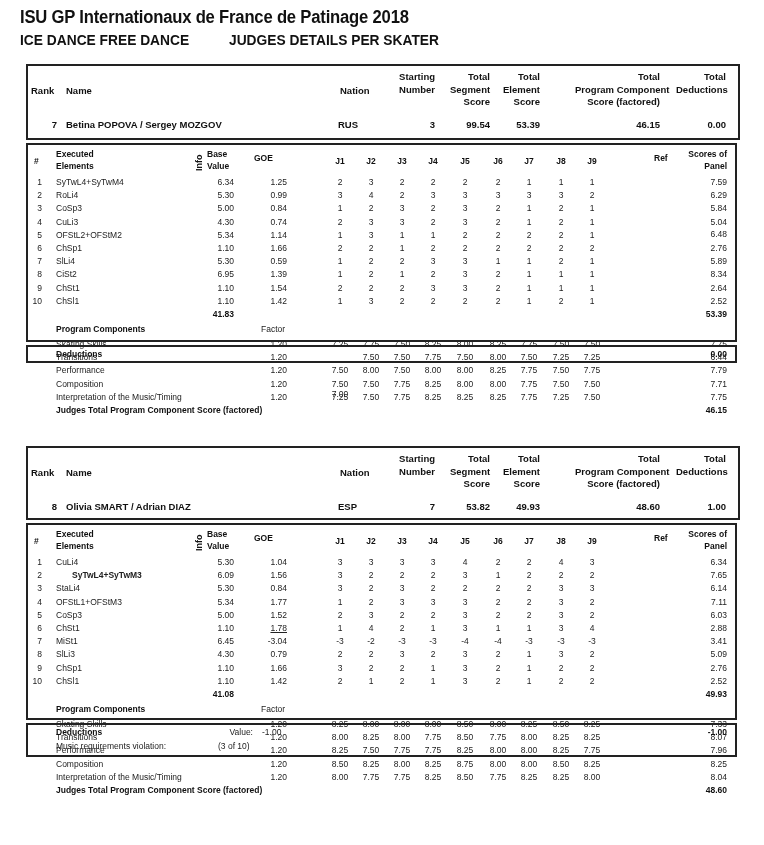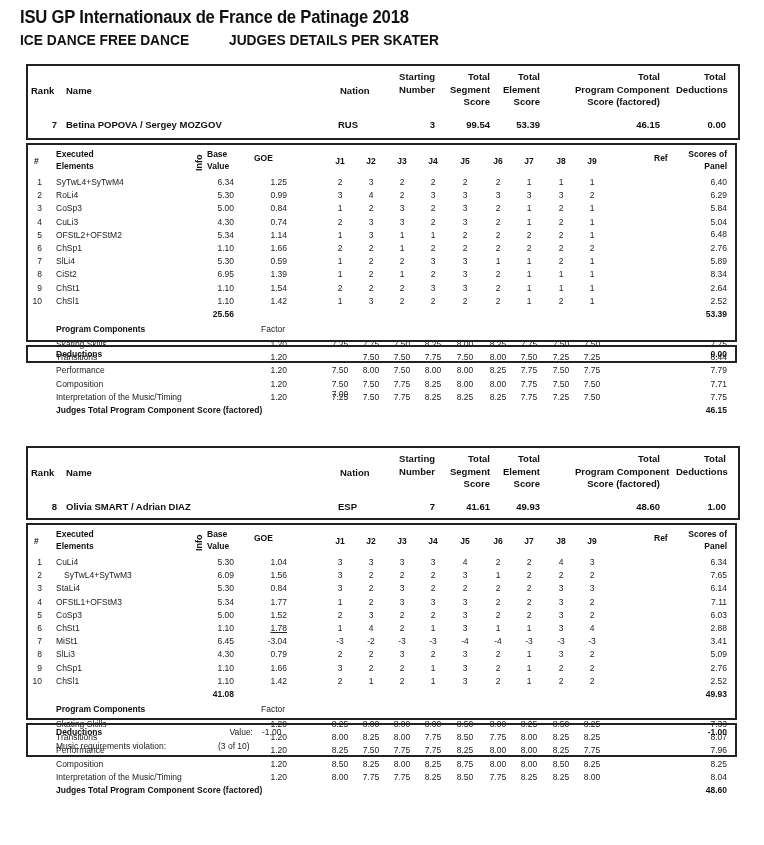--- a/index.html
+++ b/index.html
@@ -80,21 +80,21 @@
       <div class="abs t r" style="left:250px;top:177px;width:37px;">1.25</div>
       <div class="abs t c" style="left:328px;top:177px;width:24px;">2</div>
       <div class="abs t c" style="left:359px;top:177px;width:24px;">3</div>
       <div class="abs t c" style="left:390px;top:177px;width:24px;">2</div>
       <div class="abs t c" style="left:421px;top:177px;width:24px;">2</div>
       <div class="abs t c" style="left:453px;top:177px;width:24px;">2</div>
       <div class="abs t c" style="left:486px;top:177px;width:24px;">2</div>
       <div class="abs t c" style="left:517px;top:177px;width:24px;">1</div>
       <div class="abs t c" style="left:549px;top:177px;width:24px;">1</div>
       <div class="abs t c" style="left:580px;top:177px;width:24px;">1</div>
-      <div class="abs t r" style="left:670px;top:177px;width:57px;">6.40</div>
+      <div class="abs t r" style="left:670px;top:177px;width:57px;">7.59</div>
       <div class="abs t r" style="left:28px;top:190.2px;width:14px;">2</div>
       <div class="abs t" style="left:56px;top:190.2px;">RoLi4</div>
       <div class="abs t r" style="left:200px;top:190.2px;width:34px;">5.30</div>
       <div class="abs t r" style="left:250px;top:190.2px;width:37px;">0.99</div>
       <div class="abs t c" style="left:328px;top:190.2px;width:24px;">3</div>
       <div class="abs t c" style="left:359px;top:190.2px;width:24px;">4</div>
       <div class="abs t c" style="left:390px;top:190.2px;width:24px;">2</div>
       <div class="abs t c" style="left:421px;top:190.2px;width:24px;">3</div>
       <div class="abs t c" style="left:453px;top:190.2px;width:24px;">3</div>
       <div class="abs t c" style="left:486px;top:190.2px;width:24px;">3</div>
@@ -207,21 +207,21 @@
       <div class="abs t c" style="left:328px;top:295.8px;width:24px;">1</div>
       <div class="abs t c" style="left:359px;top:295.8px;width:24px;">3</div>
       <div class="abs t c" style="left:390px;top:295.8px;width:24px;">2</div>
       <div class="abs t c" style="left:421px;top:295.8px;width:24px;">2</div>
       <div class="abs t c" style="left:453px;top:295.8px;width:24px;">2</div>
       <div class="abs t c" style="left:486px;top:295.8px;width:24px;">2</div>
       <div class="abs t c" style="left:517px;top:295.8px;width:24px;">1</div>
       <div class="abs t c" style="left:549px;top:295.8px;width:24px;">2</div>
       <div class="abs t c" style="left:580px;top:295.8px;width:24px;">1</div>
       <div class="abs t r" style="left:670px;top:295.8px;width:57px;">2.52</div>
-      <div class="abs tb r" style="left:196px;top:309px;width:38px;">25.56</div>
+      <div class="abs tb r" style="left:196px;top:309px;width:38px;">41.83</div>
       <div class="abs tb r" style="left:670px;top:309px;width:57px;">53.39</div>
       <div class="abs tb" style="left:56px;top:324px;">Program Components</div>
       <div class="abs t" style="left:261px;top:324px;">Factor</div>
       <div class="abs t" style="left:56px;top:339px;">Skating Skills</div>
       <div class="abs t r" style="left:250px;top:339px;width:37px;">1.20</div>
       <div class="abs t c" style="left:326px;top:339px;width:28px;">7.25</div>
       <div class="abs t c" style="left:357px;top:339px;width:28px;">7.75</div>
       <div class="abs t c" style="left:388px;top:339px;width:28px;">7.50</div>
       <div class="abs t c" style="left:419px;top:339px;width:28px;">8.25</div>
       <div class="abs t c" style="left:451px;top:339px;width:28px;">8.00</div>
@@ -299,21 +299,21 @@
       <div class="abs hb r" style="left:500px;top:478px;width:40px;">Score</div>
       <div class="abs hb r" style="left:575px;top:453px;width:85px;">Total</div>
       <div class="abs hb r" style="left:575px;top:465.5px;width:85px;">Program  Component</div>
       <div class="abs hb r" style="left:575px;top:478px;width:85px;">Score (factored)</div>
       <div class="abs hb r" style="left:676px;top:453px;width:50px;">Total</div>
       <div class="abs hb r" style="left:676px;top:465.5px;width:50px;">Deductions</div>
       <div class="abs hv r" style="left:30px;top:501px;width:27px;">8</div>
       <div class="abs hv" style="left:66px;top:501px;">Olivia SMART / Adrian DIAZ</div>
       <div class="abs hv" style="left:338px;top:501px;">ESP</div>
       <div class="abs hv r" style="left:395px;top:501px;width:40px;">7</div>
-      <div class="abs hv r" style="left:450px;top:501px;width:40px;">41.61</div>
+      <div class="abs hv r" style="left:450px;top:501px;width:40px;">53.82</div>
       <div class="abs hv r" style="left:500px;top:501px;width:40px;">49.93</div>
       <div class="abs hv r" style="left:575px;top:501px;width:85px;">48.60</div>
       <div class="abs hv r" style="left:676px;top:501px;width:50px;">1.00</div>
       <div class="box" style="left:26px;top:523px;width:711px;height:197px;"></div>
       <div class="abs tb" style="left:34px;top:536px;">#</div>
       <div class="abs tb" style="left:56px;top:529px;">Executed</div>
       <div class="abs tb" style="left:56px;top:541px;">Elements</div>
       <div class="info" style="left:194px;top:551px;">Info</div>
       <div class="abs tb" style="left:207px;top:529px;">Base</div>
       <div class="abs tb" style="left:207px;top:541px;">Value</div>
@@ -338,21 +338,21 @@
       <div class="abs t c" style="left:359px;top:557px;width:24px;">3</div>
       <div class="abs t c" style="left:390px;top:557px;width:24px;">3</div>
       <div class="abs t c" style="left:421px;top:557px;width:24px;">3</div>
       <div class="abs t c" style="left:453px;top:557px;width:24px;">4</div>
       <div class="abs t c" style="left:486px;top:557px;width:24px;">2</div>
       <div class="abs t c" style="left:517px;top:557px;width:24px;">2</div>
       <div class="abs t c" style="left:549px;top:557px;width:24px;">4</div>
       <div class="abs t c" style="left:580px;top:557px;width:24px;">3</div>
       <div class="abs t r" style="left:670px;top:557px;width:57px;">6.34</div>
       <div class="abs t r" style="left:28px;top:570.2px;width:14px;">2</div>
-      <div class="abs t" style="left:64px;top:570.2px;">SyTwL4+SyTwM3</div>
+      <div class="abs t" style="left:72px;top:570.2px;font-weight:bold;">SyTwL4+SyTwM3</div>
       <div class="abs t r" style="left:200px;top:570.2px;width:34px;">6.09</div>
       <div class="abs t r" style="left:250px;top:570.2px;width:37px;">1.56</div>
       <div class="abs t c" style="left:328px;top:570.2px;width:24px;">3</div>
       <div class="abs t c" style="left:359px;top:570.2px;width:24px;">2</div>
       <div class="abs t c" style="left:390px;top:570.2px;width:24px;">2</div>
       <div class="abs t c" style="left:421px;top:570.2px;width:24px;">2</div>
       <div class="abs t c" style="left:453px;top:570.2px;width:24px;">3</div>
       <div class="abs t c" style="left:486px;top:570.2px;width:24px;">1</div>
       <div class="abs t c" style="left:517px;top:570.2px;width:24px;">2</div>
       <div class="abs t c" style="left:549px;top:570.2px;width:24px;">2</div>

